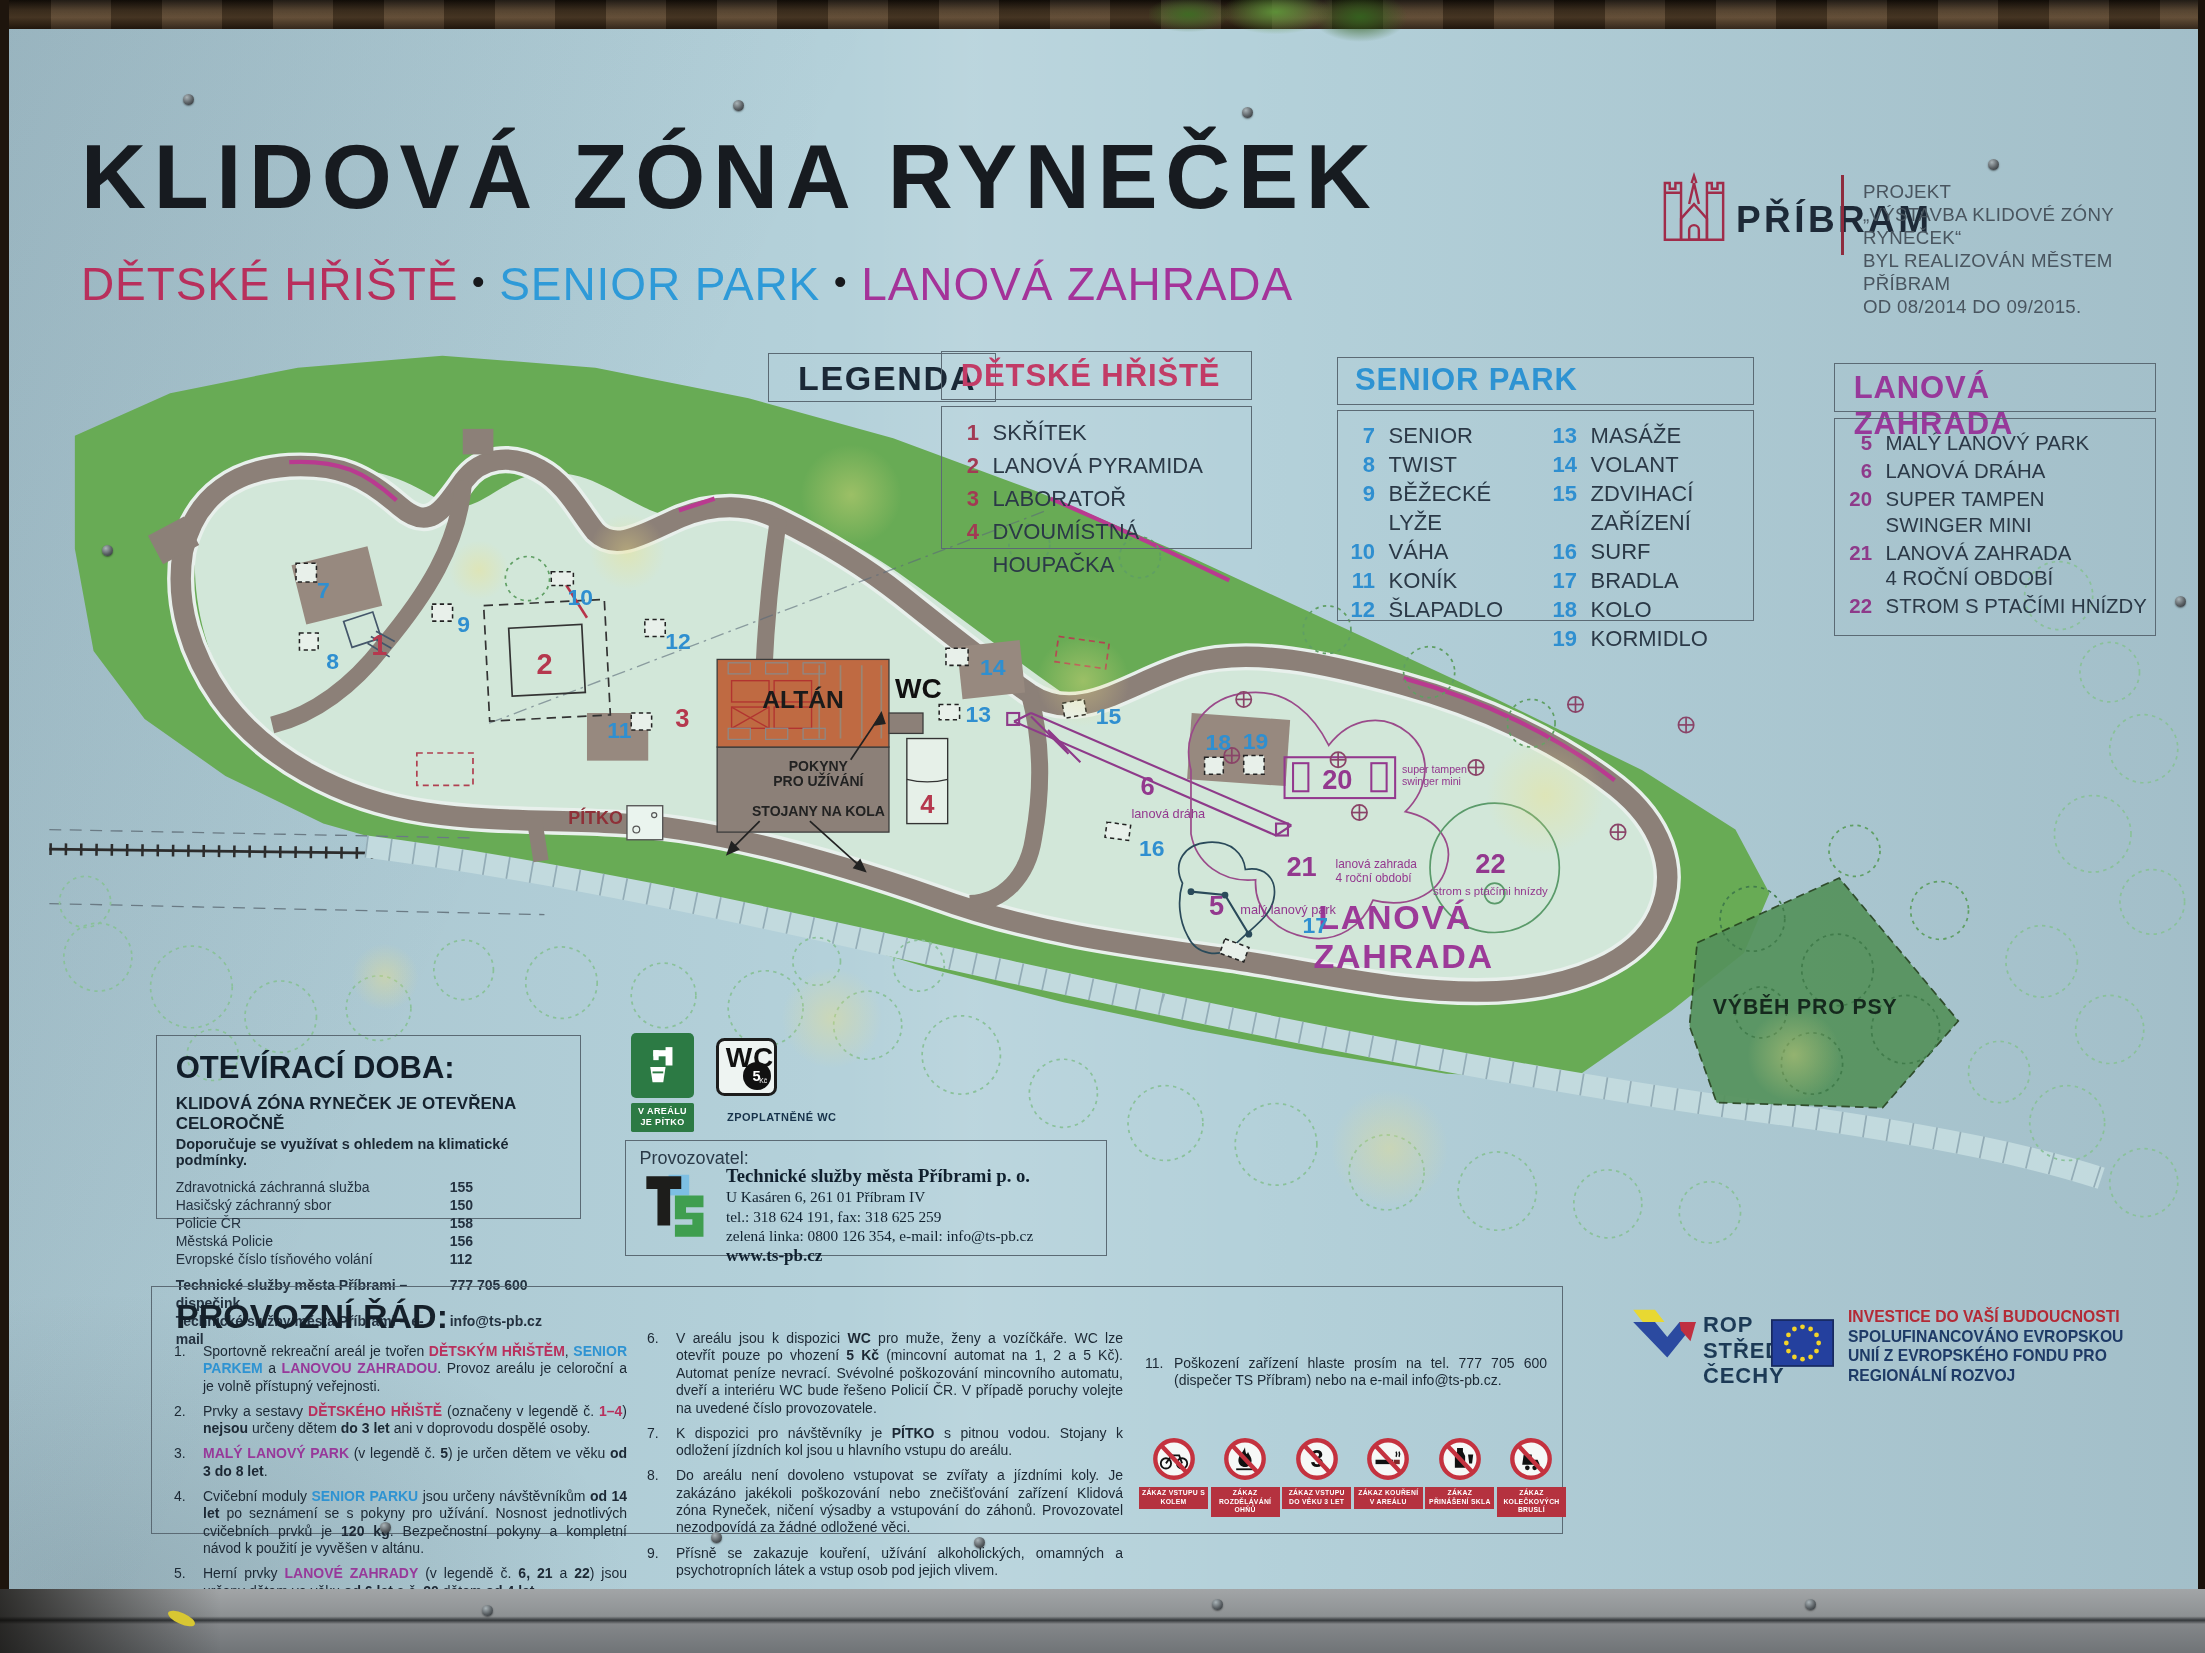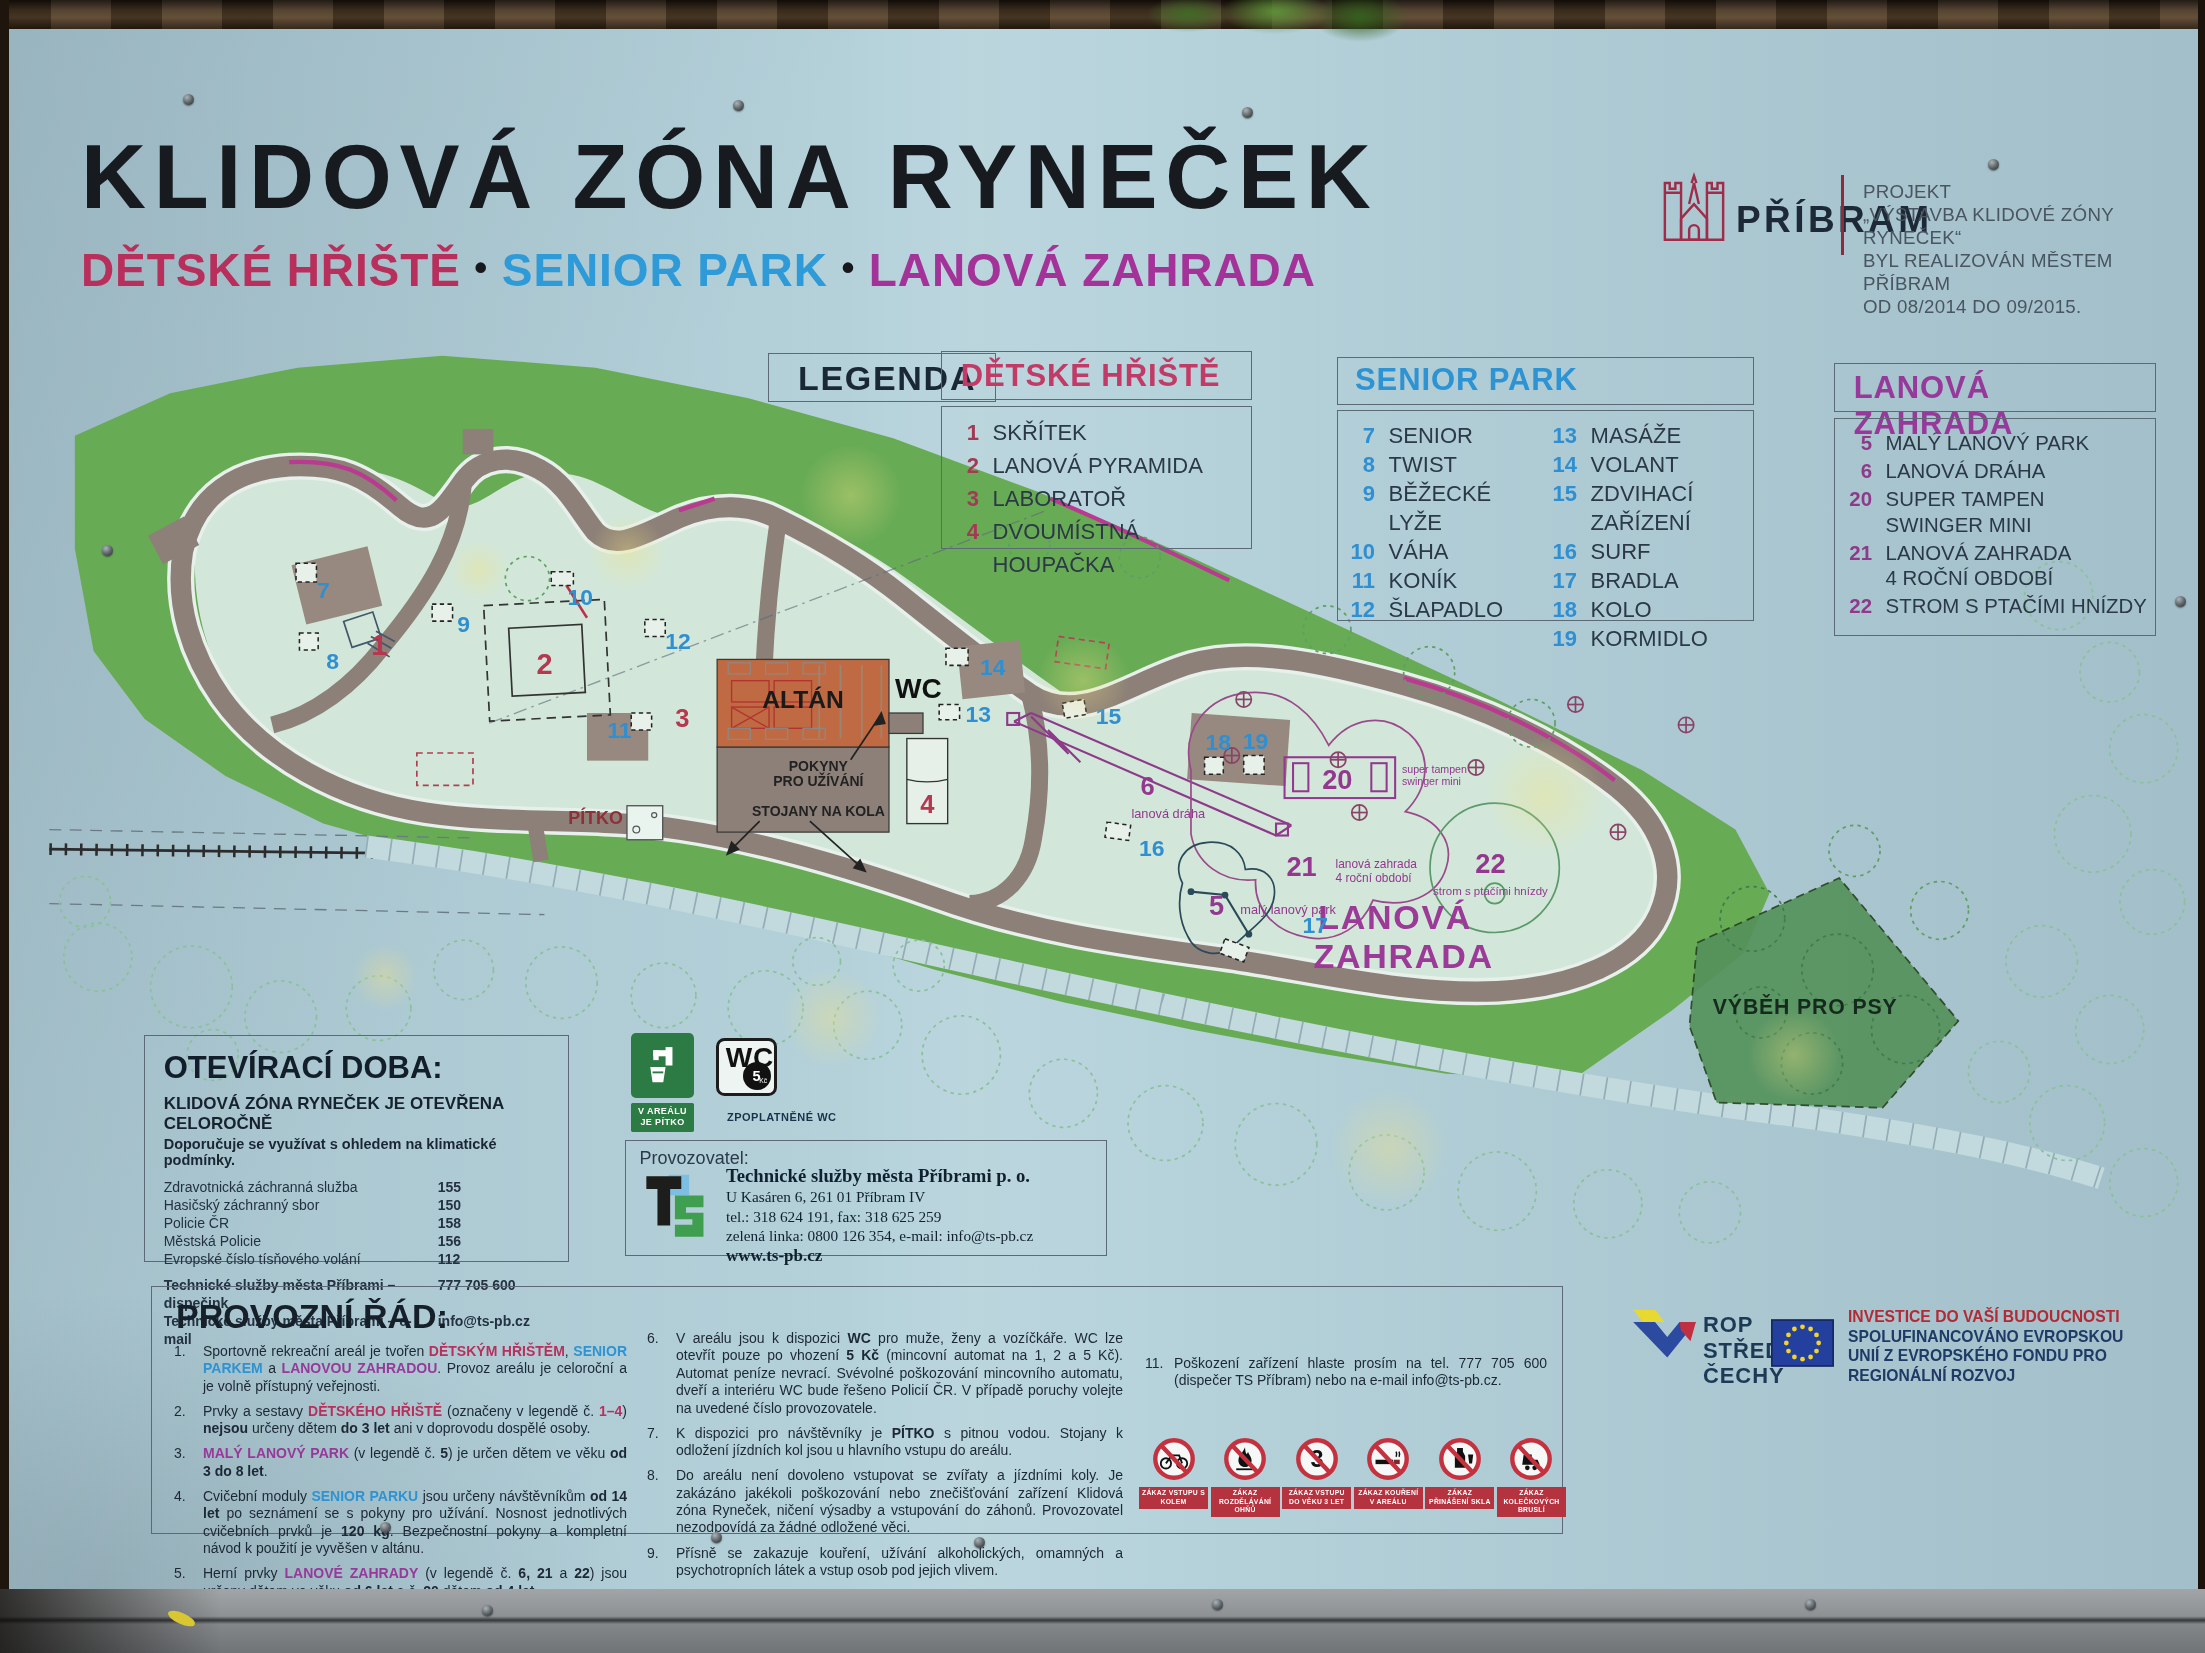--- a/index.html
+++ b/index.html
@@ -25,21 +25,21 @@
   
   .panel{position:absolute;left:8.5px;top:29px;width:2190px;height:1560px;z-index:1;
     background:linear-gradient(115deg,rgba(25,45,65,.10),rgba(0,0,0,0) 30%),
       linear-gradient(90deg,rgba(18,38,58,.08),rgba(255,255,255,0) 38%,rgba(255,255,255,.10) 44%,rgba(255,255,255,0) 56%,rgba(8,28,48,.10) 100%),
       radial-gradient(ellipse 766px 425px at 4% 100%,rgba(20,30,40,.14),rgba(0,0,0,0) 70%),#b4d1da}
   #map-svg{position:absolute;left:0;top:0;z-index:2}
   
   .abs{position:absolute;z-index:5}
   .title{left:81px;top:126px;font-size:90px;font-weight:700;color:#171b20;
     letter-spacing:7.7px;white-space:nowrap}
-  .subtitle{left:81px;top:243px;font-size:46px;font-weight:700;letter-spacing:0.9px;white-space:nowrap}
+  .subtitle{left:81px;top:257px;font-size:46px;font-weight:400;letter-spacing:0.9px;white-space:nowrap}
   .sub-red{color:#b82f5c}.sub-blue{color:#2e9ad8}.sub-purple{color:#a43399}
   .sub-dot{color:#17181c;font-size:37px;vertical-align:6px;padding:0 13.6px}
   .brand-logo{left:1660px;top:165px}
   .brand-name{left:1736px;top:199px;font-size:37px;font-weight:700;letter-spacing:3.4px;color:#1d2937}
   .brand-divider{left:1841px;top:175px;width:2.6px;height:80px;background:#8e2c3e}
   .brand-project{left:1863px;top:180px;font-size:18.7px;line-height:23px;color:#49555f;letter-spacing:0.3px}
   
   .box{position:absolute;border:1.7px solid #5b6a74;box-sizing:border-box;z-index:5}
   .leg-head-text{font-weight:700;letter-spacing:0.9px}
   #legenda-box{left:768px;top:353px;width:228px;height:49px}
@@ -53,21 +53,21 @@
   .senior-col1{flex:0 0 202px}.senior-col2{flex:1}
   #lanova-head{left:1834px;top:363px;width:322px;height:49px}
   #lanova-head .leg-head-text{font-size:31px;color:#97399a;padding:6px 0 0 18.7px}
   #lanova-body{left:1834px;top:418px;width:322px;height:218px;padding-top:12px}
   .leg-row{display:flex;font-size:22px;line-height:33px;color:#2b3947}
   #senior-body .leg-row{line-height:29px}
   #lanova-body .leg-row{font-size:20.4px;line-height:25.5px;margin-bottom:2.6px}
   .leg-num{flex:0 0 37px;text-align:right;font-weight:700;margin-right:13.6px}
   .num-red{color:#a23a54}.num-blue{color:#2f8fd0}.num-purple{color:#8e3a8a}
   
-  #opening-box{left:144px;top:1035px;width:425px;height:227px;padding:13.6px 18.7px;color:#243240}
+  #opening-box{left:156px;top:1035px;width:425px;height:184px;padding:13.6px 18.7px;color:#243240}
   .op-title{font-size:31px;font-weight:700;color:#121e2a}
   .op-line1{font-size:17px;font-weight:700;color:#16232f;margin-top:8.5px}
   .op-line2{font-size:14.5px;font-weight:700;color:#1a2733;margin-top:1.7px}
   .op-rows{margin-top:10.2px}
   .op-row{display:flex;font-size:14px;line-height:18px}
   .op-label{flex:0 0 274px}
   .op-value{font-weight:700}
   .op-contacts{margin-top:8.5px}
   .op-contacts .op-row{font-weight:700;font-size:14px}
   

